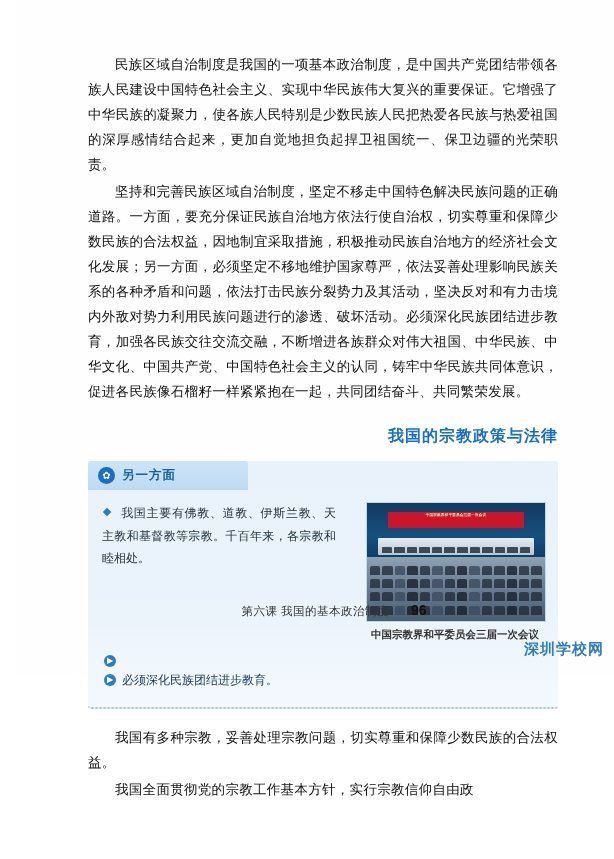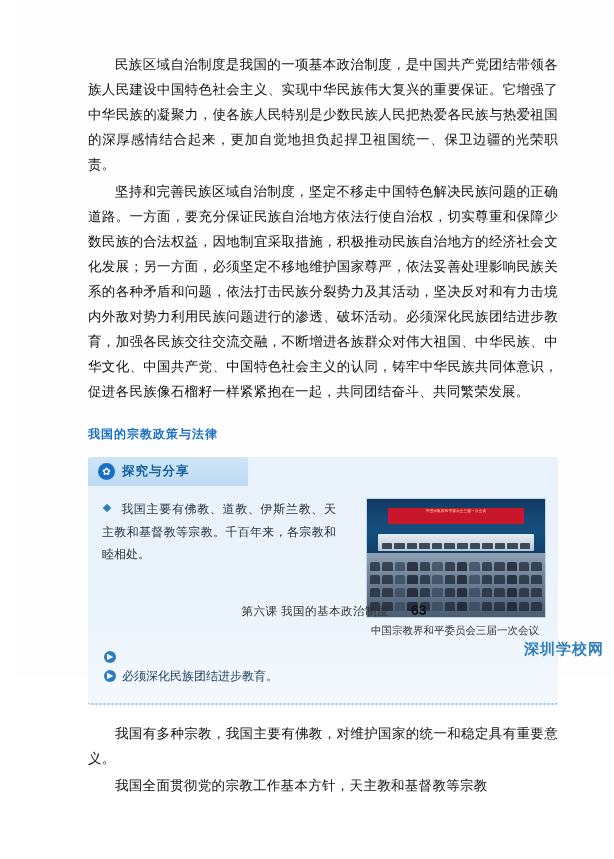--- a/index.html
+++ b/index.html
@@ -32,25 +32,26 @@
     margin: 0 0 2px 0;
     font-size: 13.5px;
     line-height: 25px;
     text-align: justify;
     text-indent: 2em;
     letter-spacing: 0.3px;
     color: #111111;
   }
   h2.section-heading {
     color: #1a6fc4;
-    font-size: 12px;
+    font-size: 16px;
     font-weight: bold;
     margin: 22px 0 14px 0;
     letter-spacing: 1px;
     font-family: "Liberation Sans", "DejaVu Sans", sans-serif;
+    text-align: right;
   }
   
   .activity-box {
     position: relative;
     margin: 0 0 0 0;
     background: linear-gradient(180deg, #e9f2fb 0%, #eaf3fb 55%, #f4f9fd 100%);
     border-radius: 3px;
     padding: 0 0 14px 0;
     border-bottom: 2px dotted #9cc4e4;
   }
@@ -108,20 +109,21 @@
     top: 7px;
     width: 6px;
     height: 6px;
     background: #2e7dbe;
     transform: rotate(45deg);
     text-indent: 0;
   }
   .activity-figure {
     width: 178px;
     flex: 0 0 178px;
+    font-weight: bold;
   }
   .figure-img {
     width: 178px;
     height: 118px;
     border: 1px solid #c3d6e6;
     position: relative;
     overflow: hidden;
     background: #0d2a4a;
   }
   .fig-wall {
@@ -268,21 +270,21 @@
 
     <p class="body-text">民族区域自治制度是我国的一项基本政治制度，是中国共产党团结带领各族人民建设中国特色社会主义、实现中华民族伟大复兴的重要保证。它增强了中华民族的凝聚力，使各族人民特别是少数民族人民把热爱各民族与热爱祖国的深厚感情结合起来，更加自觉地担负起捍卫祖国统一、保卫边疆的光荣职责。</p>
     <p class="body-text">坚持和完善民族区域自治制度，坚定不移走中国特色解决民族问题的正确道路。一方面，要充分保证民族自治地方依法行使自治权，切实尊重和保障少数民族的合法权益，因地制宜采取措施，积极推动民族自治地方的经济社会文化发展；另一方面，必须坚定不移地维护国家尊严，依法妥善处理影响民族关系的各种矛盾和问题，依法打击民族分裂势力及其活动，坚决反对和有力击境内外敌对势力利用民族问题进行的渗透、破坏活动。必须深化民族团结进步教育，加强各民族交往交流交融，不断增进各族群众对伟大祖国、中华民族、中华文化、中国共产党、中国特色社会主义的认同，铸牢中华民族共同体意识，促进各民族像石榴籽一样紧紧抱在一起，共同团结奋斗、共同繁荣发展。</p>
 
     <h2 class="section-heading">我国的宗教政策与法律</h2>
 
     <div class="activity-box">
 
       <div class="activity-header">
         <span class="activity-icon">✿</span>
-        <span class="activity-title">探究与分享</span>
+        <span class="activity-title">另一方面</span>
       </div>
 
       <div class="activity-body">
 
         <div class="activity-text">
           <div class="bullet-para">
             <span class="diamond"></span>
             <span>我国主要有佛教、道教、伊斯兰教、天主教和基督教等宗教。千百年来，各宗教和睦相处。</span>
           </div>
         </div>
@@ -389,25 +391,25 @@
         <div class="question-item">
           <span class="q-bullet">▶</span>
           <span>必须深化民族团结进步教育。</span>
         </div>
       </div>
 
     </div>
 
     <div style="height:16px"></div>
 
-    <p class="body-text">我国有多种宗教，我国主要有佛教，对维护国家的统一和稳定具有重要意义。</p>
-    <p class="body-text">我国全面贯彻党的宗教工作基本方针，天主教和基督教等宗教</p>
+    <p class="body-text">我国有多种宗教，妥善处理宗教问题，切实尊重和保障少数民族的合法权益。</p>
+    <p class="body-text">我国全面贯彻党的宗教工作基本方针，实行宗教信仰自由政</p>
 
   </div>
 
   <div class="footer">
     <span class="footer-chapter">第六课  我国的基本政治制度</span>
-    <span class="footer-page">63</span>
+    <span class="footer-page">96</span>
   </div>
 
   <div class="watermark">深圳学校网</div>
 
 </div>
 
 </body></html>

